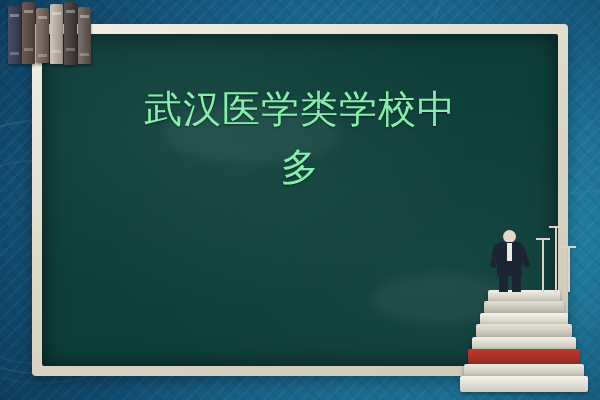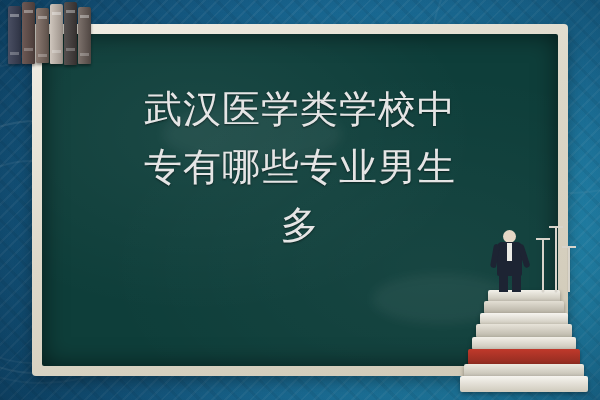--- a/index.html
+++ b/index.html
@@ -90,21 +90,21 @@
     border-radius: 2px;
     box-shadow: inset 0 0 24px rgba(0,0,0,0.55);
     box-sizing: border-box;
   }
   .board-title {
     position: absolute;
     left: 60px;
     top: 80px;
     width: 480px;
     text-align: center;
-    color: #e5e5e5;
+    color: #86efac;
     font-size: 38px;
     line-height: 58px;
     letter-spacing: 1px;
     font-family: "DejaVu Sans", "Liberation Sans", sans-serif;
     text-shadow: 0 1px 2px rgba(0,0,0,0.5);
     z-index: 6;
   }
 
   
   .books {
@@ -268,21 +268,20 @@
   <div class="bg-vignette"></div>
 
   <div class="board-frame"></div>
   <div class="board-inner">
     <div class="chalk-smudge cs1"></div>
     <div class="chalk-smudge cs2"></div>
   </div>
 
   <div class="board-title">
     <div>武汉医学类学校中</div>
-    <div>专有哪些专业男生</div>
     <div>多</div>
   </div>
 
   <div class="books">
     <div class="book b1"></div>
     <div class="book b2"></div>
     <div class="book b3"></div>
     <div class="book b4"></div>
     <div class="book b5"></div>
     <div class="book b6"></div>

